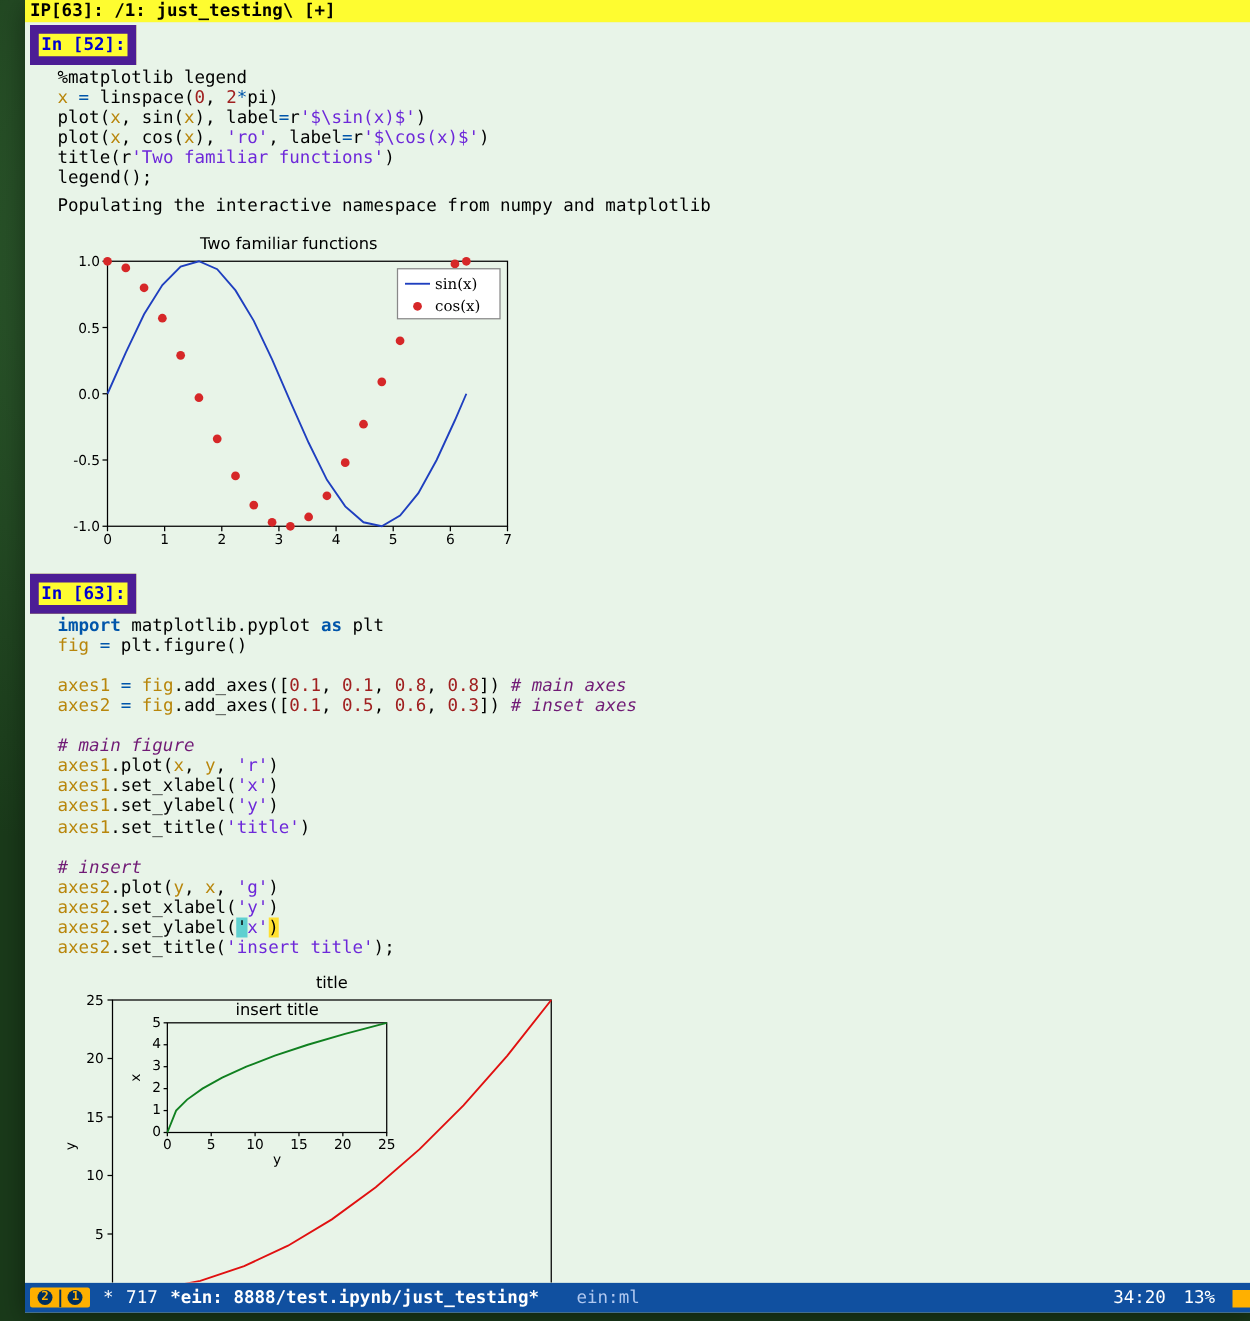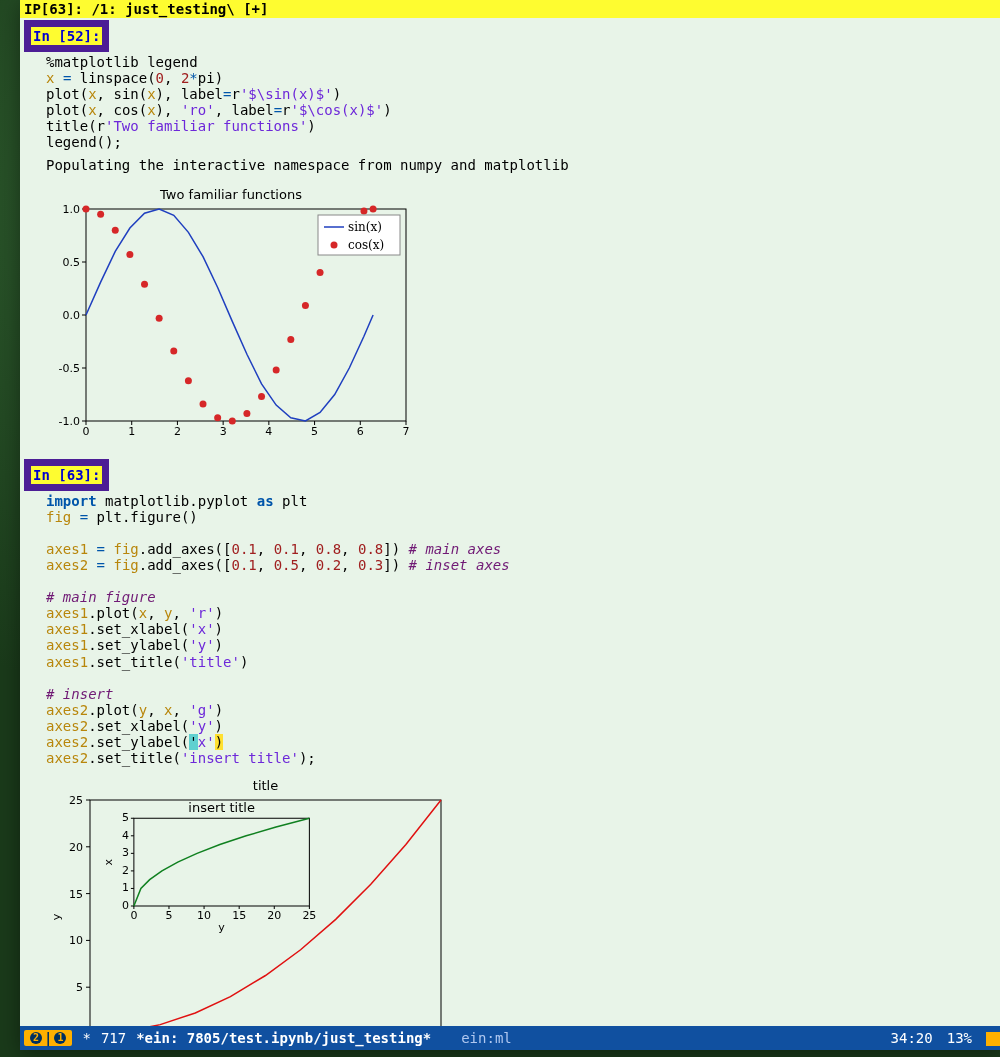--- a/index.html
+++ b/index.html
@@ -225,21 +225,21 @@
           </svg>
       </div>
     </div>
 
     <div class="cell">
       <span class="prompt">In [63]:</span>
       <div class="code"><span class="kw">import</span> matplotlib.pyplot <span class="kw">as</span> plt
 <span class="var">fig</span> <span class="op">=</span> plt.figure()
 
 <span class="var">axes1</span> <span class="op">=</span> <span class="var">fig</span>.add_axes([<span class="num">0.1</span>, <span class="num">0.1</span>, <span class="num">0.8</span>, <span class="num">0.8</span>]) <span class="cmt"># main axes</span>
-<span class="var">axes2</span> <span class="op">=</span> <span class="var">fig</span>.add_axes([<span class="num">0.1</span>, <span class="num">0.5</span>, <span class="num">0.2</span>, <span class="num">0.3</span>]) <span class="cmt"># inset axes</span>
+<span class="var">axes2</span> <span class="op">=</span> <span class="var">fig</span>.add_axes([<span class="num">0.1</span>, <span class="num">0.5</span>, <span class="num">0.6</span>, <span class="num">0.3</span>]) <span class="cmt"># inset axes</span>
 
 <span class="cmt"># main figure</span>
 <span class="var">axes1</span>.plot(<span class="var">x</span>, <span class="var">y</span>, <span class="str">'r'</span>)
 <span class="var">axes1</span>.set_xlabel(<span class="str">'x'</span>)
 <span class="var">axes1</span>.set_ylabel(<span class="str">'y'</span>)
 <span class="var">axes1</span>.set_title(<span class="str">'title'</span>)
 
 <span class="cmt"># insert</span>
 <span class="var">axes2</span>.plot(<span class="var">y</span>, <span class="var">x</span>, <span class="str">'g'</span>)
 <span class="var">axes2</span>.set_xlabel(<span class="str">'y'</span>)
@@ -312,21 +312,21 @@
     </div>
 
   </div>
 
   <div class="statusbar">
     <span class="seg1">
       <span class="circ">2</span>|<span class="circ">1</span>
     </span>
     <span>*</span>
     <span>717</span>
-    <span class="path">*ein: 7805/test.ipynb/just_testing*</span>
+    <span class="path">*ein: 8888/test.ipynb/just_testing*</span>
     <span class="mode">ein:ml</span>
     <span class="right">
       <span>34:20</span>
       <span>13%</span>
       <span class="block"></span>
     </span>
   </div>
 
 </div>
 

